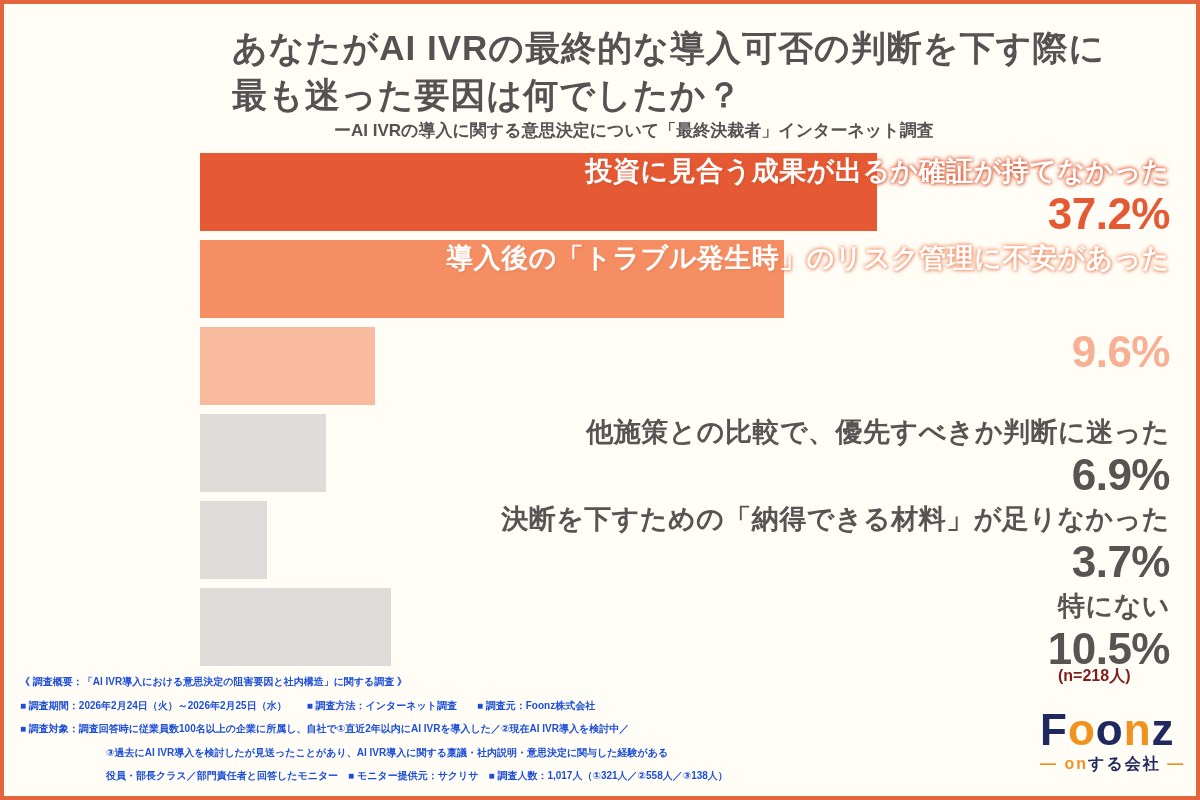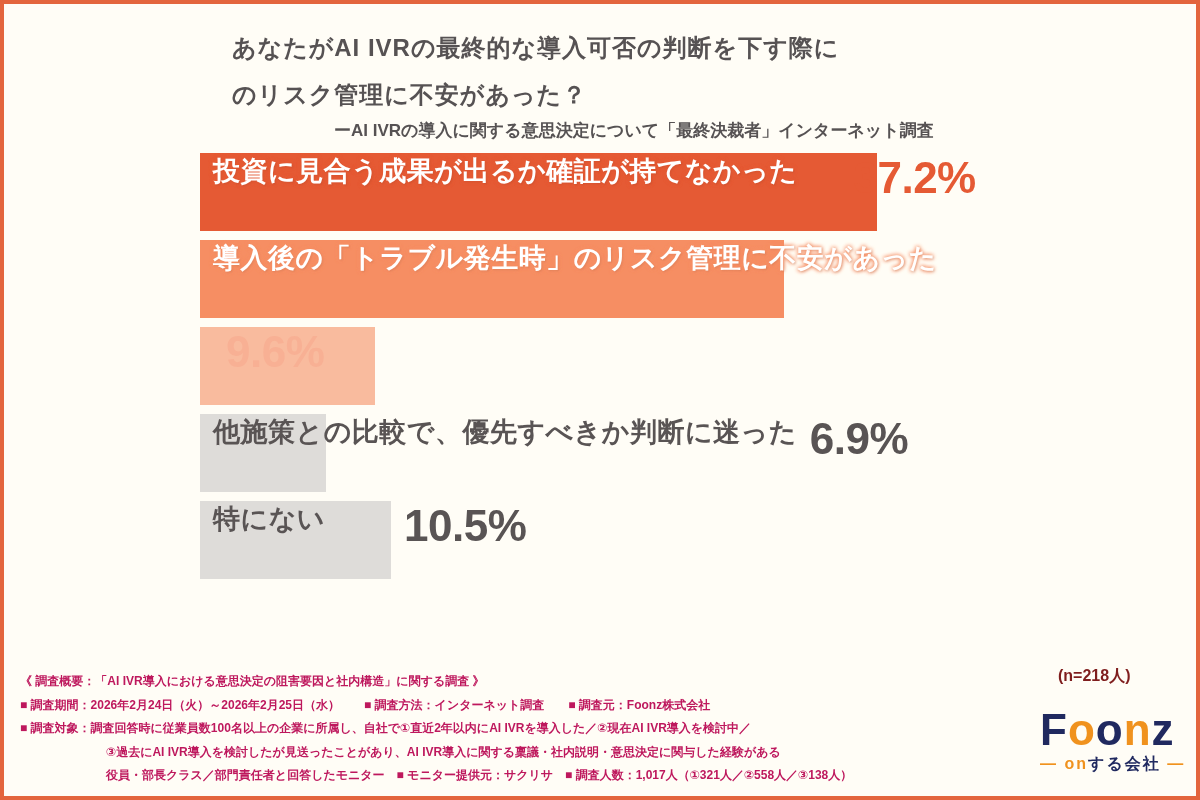--- a/index.html
+++ b/index.html
@@ -12,56 +12,57 @@
   }
   .frame {
     position: absolute; inset: 0;
     border: 4px solid #E3653D;
     pointer-events: none;
     z-index: 50;
   }
   .title {
     position: absolute; left: 232px; top: 24px;
     margin: 0;
-    font-size: 24px; font-weight: 800;
+    font-size: 35px; font-weight: 800;
     color: #565253; letter-spacing: 1px;
     line-height: 47px;
   }
   .title .tline { display: block; white-space: nowrap; }
   .subtitle {
     position: absolute; left: 334px; top: 119px;
     font-size: 17px; font-weight: 700;
     color: #565253; white-space: nowrap;
   }
   .chart {
     position: absolute; left: 200px; top: 153px; width: 970px;
   }
   .row { position: relative; height: 78px; margin-bottom: 9px; }
   .bar { position: absolute; left: 0; top: 0; height: 100%; }
   .row-content {
     position: relative; z-index: 1;
-    display: flex; align-items: flex-start; height: 100%;
+    display: flex; align-items: flex-end; height: 100%;
     padding-left: 13px;
+    flex-direction: column;
   }
   .bar-label {
     font-size: 27px; font-weight: 700;
     white-space: nowrap; letter-spacing: 0.5px;
   }
   .bar-value {
     font-size: 44px; font-weight: 800;
     white-space: nowrap; letter-spacing: -0.5px;
   }
   .n-note {
     position: absolute; left: 1058px; top: 666px;
     font-size: 16px; font-weight: 700; color: #7f1d1d;
     white-space: nowrap;
   }
   .footer {
     position: absolute; left: 20px; top: 670px;
-    font-size: 12px; font-weight: 700; color: #be185d;
+    font-size: 10px; font-weight: 700; color: #1d4ed8;
     line-height: 23.5px;
   }
   .f-line { white-space: nowrap; }
   .f-indent { padding-left: 86px; }
   .logo {
     position: absolute; left: 1040px; top: 706px; width: 130px;
     text-align: center; z-index: 10;
   }
   .logo-word {
     font-size: 44px; font-weight: 800; letter-spacing: 1px;
@@ -75,21 +76,21 @@
   .tag-orange { color: #F0921E; }
   .tag-navy { color: #20295F; }
 </style>
 </head>
 <body>
 
 <div class="frame"></div>
 
 <h1 class="title">
   <span class="tline">あなたがAI IVRの最終的な導入可否の判断を下す際に</span>
-  <span class="tline">のリスク管理に不安があった？</span>
+  <span class="tline">最も迷った要因は何でしたか？</span>
 </h1>
 
 <div class="subtitle">ーAI IVRの導入に関する意思決定について「最終決裁者」インターネット調査</div>
 
 <div class="chart">
 
   <div class="row">
     <div class="bar" style="width: 677.04px; background: rgb(229, 90, 52);"></div>
     <div class="row-content">
       <span class="bar-label" style="color: rgb(255, 255, 255); text-shadow: rgb(229, 90, 52) 0px 0px 4px, rgb(229, 90, 52) 0px 0px 4px, rgba(0, 0, 0, 0.15) 1px 1px 2px;">投資に見合う成果が出るか確証が持てなかった</span>
@@ -112,20 +113,27 @@
   </div>
 
   <div class="row">
     <div class="bar" style="width: 125.58px; background: rgb(222, 220, 217);"></div>
     <div class="row-content">
       <span class="bar-label" style="color: rgb(89, 84, 84);">他施策との比較で、優先すべきか判断に迷った</span>
       <span class="bar-value" style="color: rgb(89, 84, 84); margin-left: 13px;">6.9%</span>
     </div>
   </div>
 
+  <div class="row">
+    <div class="bar" style="width: 67.34px; background: rgb(222, 220, 217);"></div>
+    <div class="row-content">
+      <span class="bar-label" style="color: rgb(89, 84, 84);">決断を下すための「納得できる材料」が足りなかった</span>
+      <span class="bar-value" style="color: rgb(89, 84, 84); margin-left: 13px;">3.7%</span>
+    </div>
+  </div>
 
   <div class="row">
     <div class="bar" style="width: 191.1px; background: rgb(222, 220, 217);"></div>
     <div class="row-content">
       <span class="bar-label" style="color: rgb(89, 84, 84);">特にない</span>
       <span class="bar-value" style="color: rgb(89, 84, 84); margin-left: 79.1937px;">10.5%</span>
     </div>
   </div>
 
 </div>

